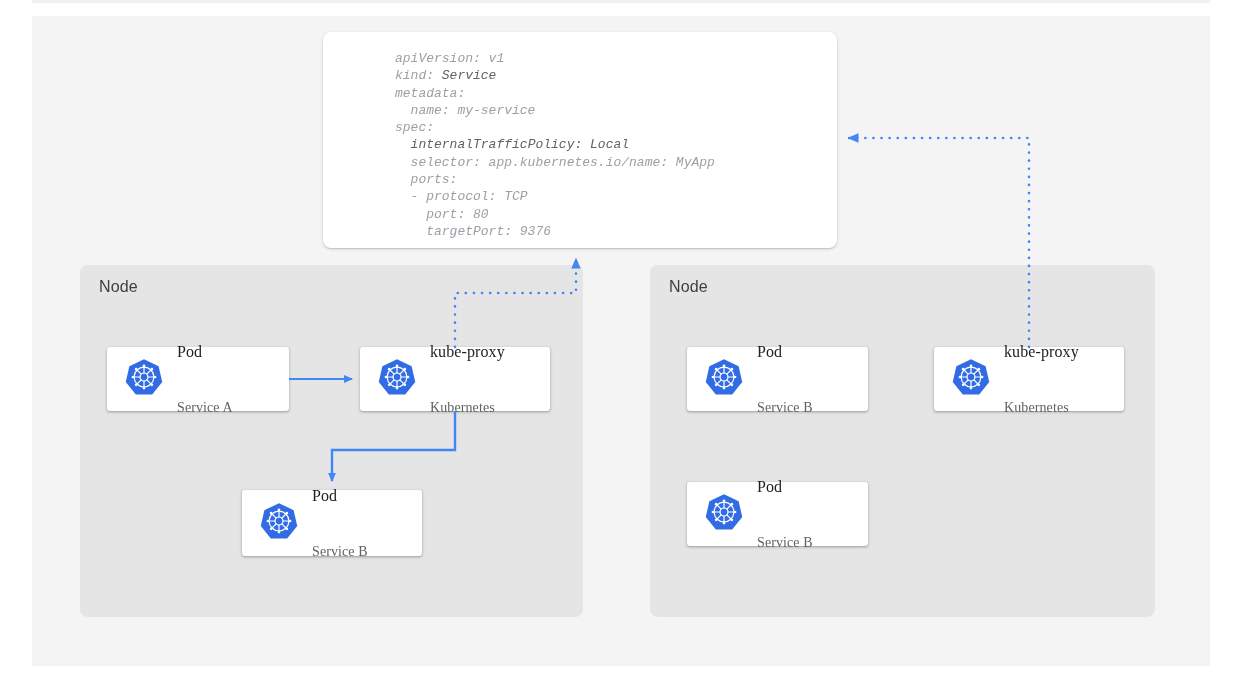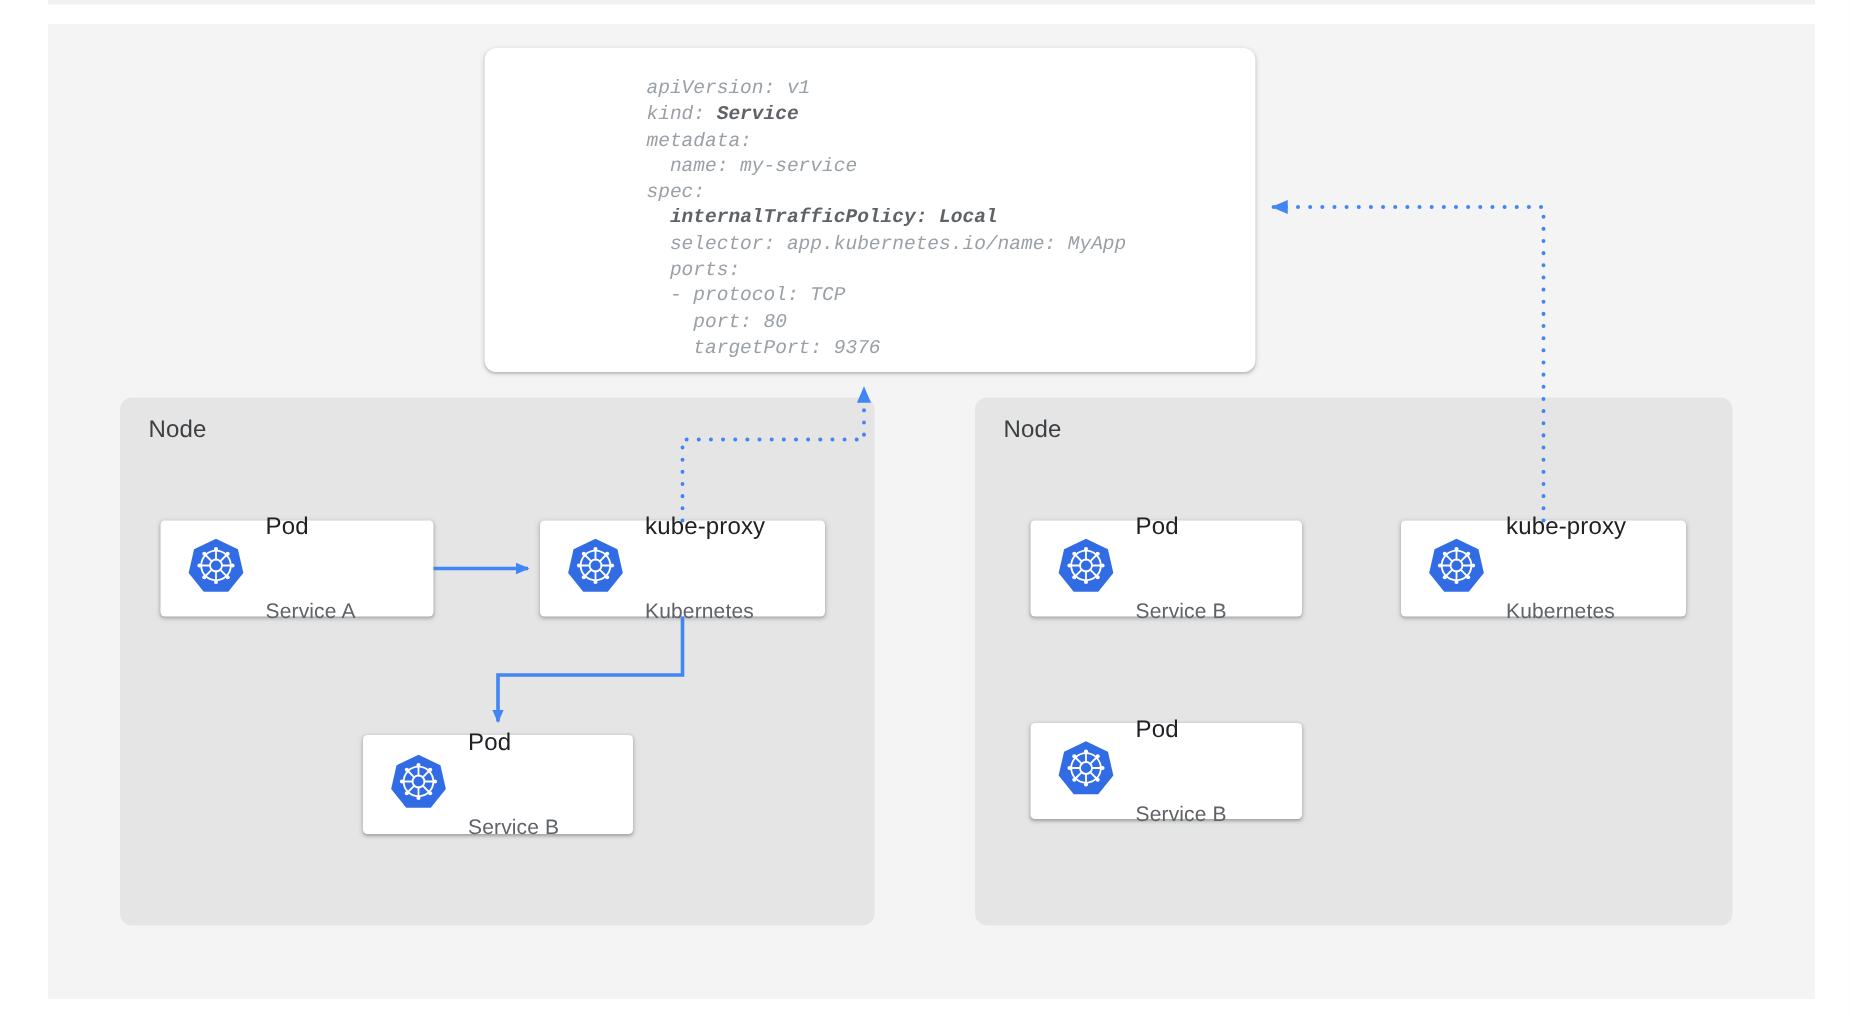--- a/index.html
+++ b/index.html
@@ -54,24 +54,23 @@
   .yaml-body {
     position: absolute;
     left: 72px;
     top: 18px;
     font-family: "Liberation Mono", "DejaVu Sans Mono", monospace;
     font-style: italic;
     font-size: 13px;
     line-height: 17.3px;
     color: #9aa0a6;
     white-space: pre;
-    margin-left: 36px;
   }
   .yaml-line { display: block; height: 17.3px; }
-  .yaml-line .hl { font-weight: bold; color: #5f6368; font-style: italic; }
+  .yaml-line .hl { font-weight: normal; color: #5f6368; font-style: italic; }
 
   
   .node-panel {
     position: absolute;
     background: #e5e5e5;
     border-radius: 8px;
   }
   #node-left  { left: 80px;  top: 265px; width: 503px; height: 352px; }
   #node-right { left: 650px; top: 265px; width: 505px; height: 352px; }
 
@@ -85,20 +84,21 @@
   }
 
   
   .card {
     position: absolute;
     background: #ffffff;
     border-radius: 3px;
     box-shadow: 0 1px 2px rgba(60,64,67,.30), 0 1px 3px 1px rgba(60,64,67,.12);
     display: flex;
     align-items: center;
+    font-family: Liberation Serif, serif;
   }
   .card .logo {
     flex: 0 0 auto;
     margin-left: 18px;
     margin-right: 14px;
   }
   .card .txt { display: flex; flex-direction: column; justify-content: center; }
   .card .t1 {
     font-size: 16px;
     color: #202124;

